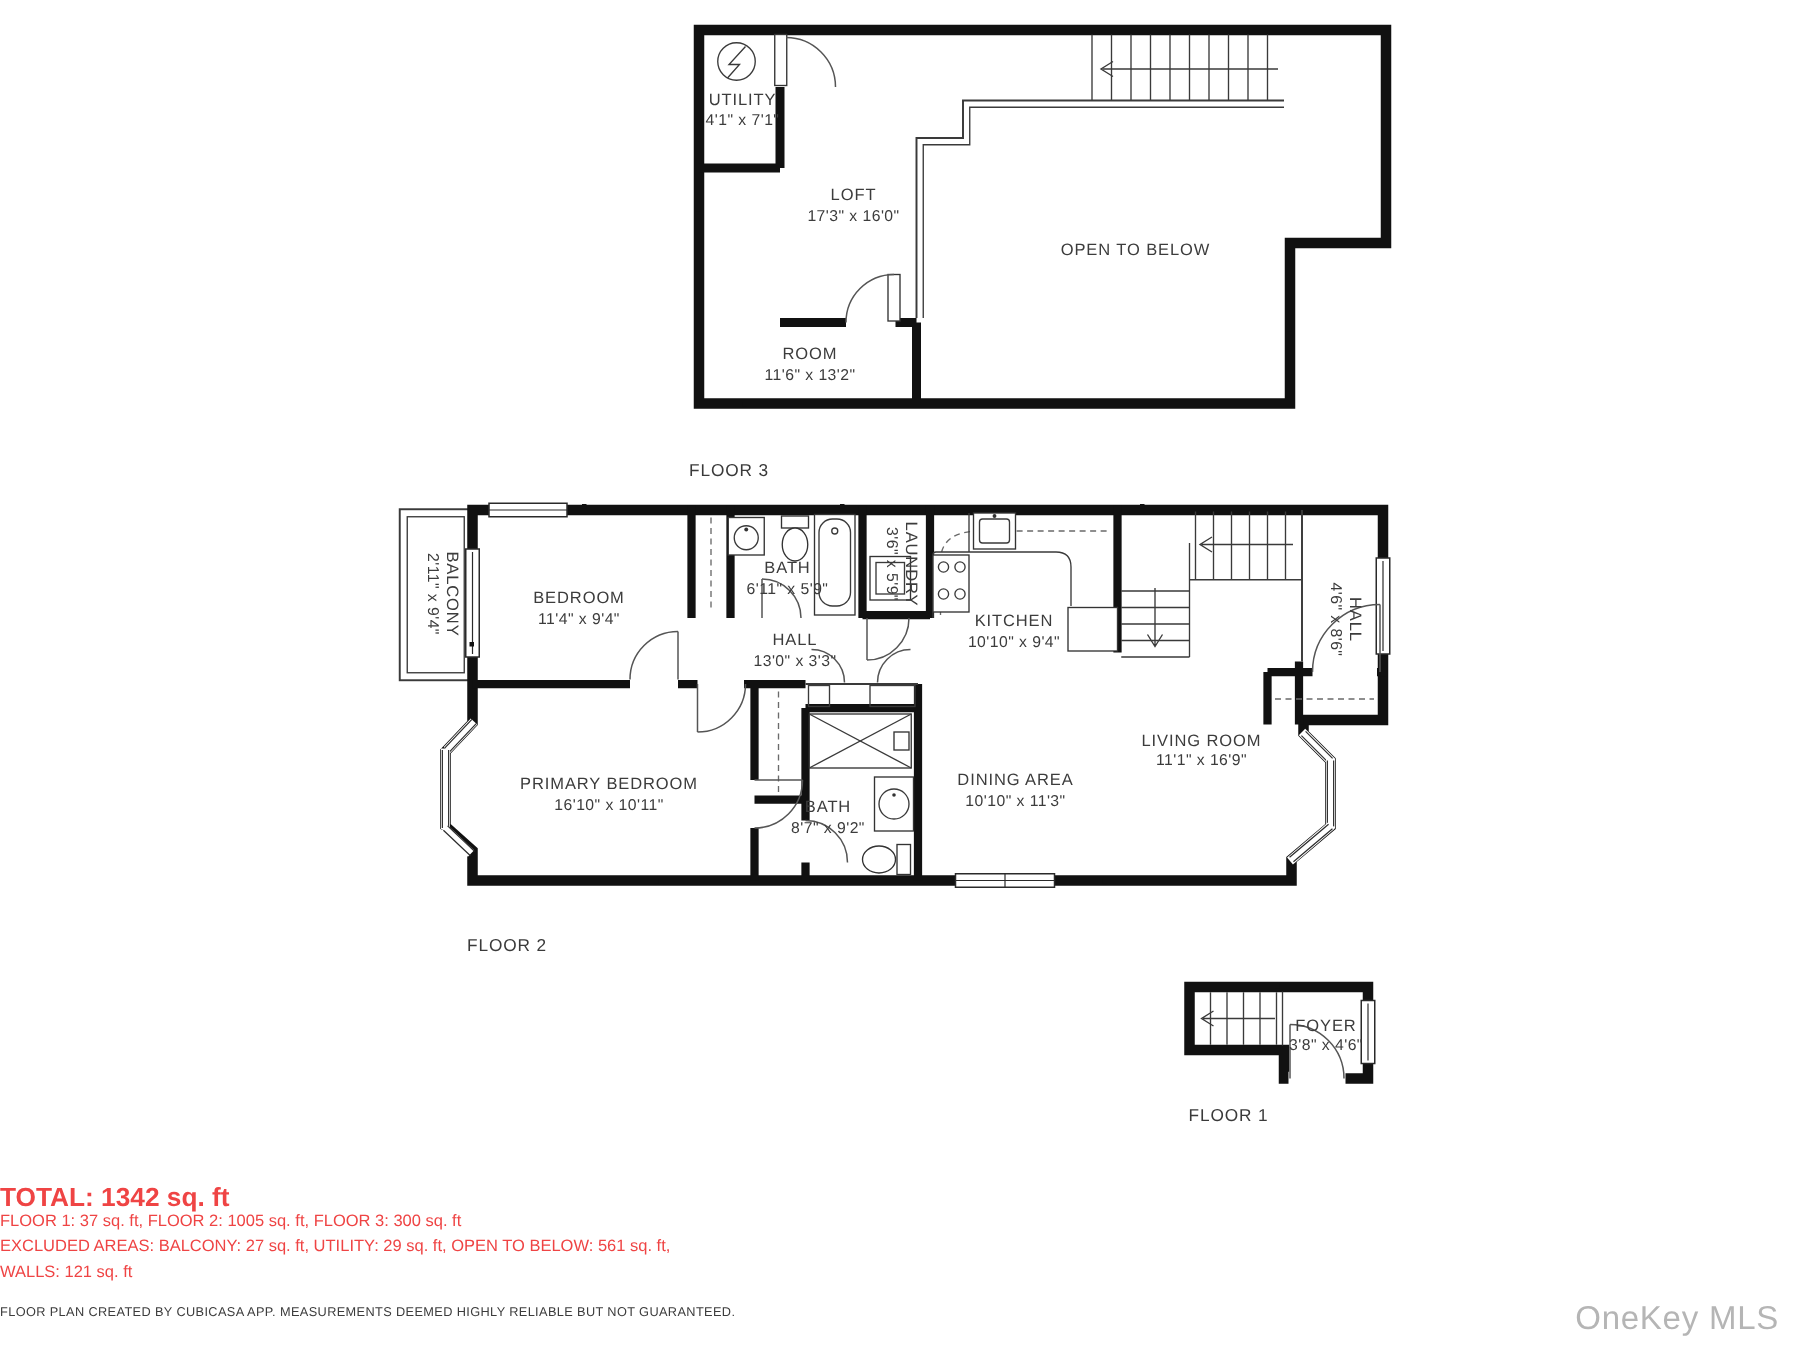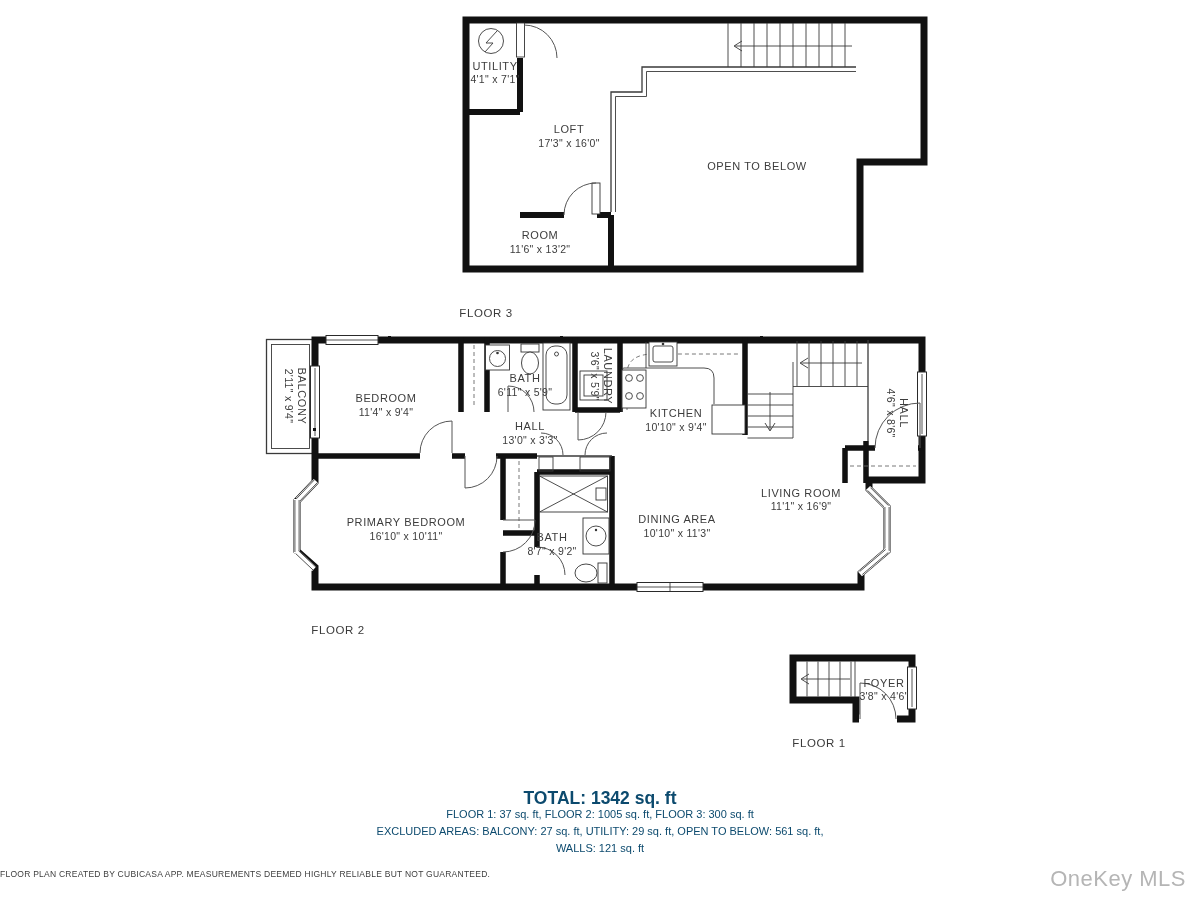--- a/index.html
+++ b/index.html
@@ -18,21 +18,21 @@
   .thin{stroke:#3a3a3a;stroke-width:.9;fill:none;}
   .thin2{stroke:#3a3a3a;stroke-width:1.3;fill:none;}
   .fix{stroke:#333;stroke-width:.9;fill:#fff;}
   .arc{stroke:#555;stroke-width:1;fill:none;}
   .dash{stroke:#6a6a6a;stroke-width:.9;fill:none;stroke-dasharray:4 3;}
   .winmask{fill:#fff;stroke:#2a2a2a;stroke-width:1;}
   .winline{stroke:#2a2a2a;stroke-width:.8;fill:none;}
   .whiteline{stroke:#fff;stroke-width:6;fill:none;}
   .marker{fill:#111;}
   
-  .summary{position:absolute;left:0;width:100%;text-align:center;color:#0c4a6e;}
+  .summary{position:absolute;left:0;width:100%;text-align:left;color:#ef4444;}
   .sum-total{top:788px;font-size:17.5px;font-weight:bold;}
   .sum-line{font-size:11px;}
   .sum-l1{top:808px;}
   .sum-l2{top:825px;}
   .sum-l3{top:842px;}
   .disclaimer{position:absolute;top:869px;left:0;width:100%;text-align:left;
               font-size:8.5px;letter-spacing:.25px;color:#3c3c3c;}
   .watermark{position:absolute;top:866px;right:14px;font-size:22px;color:#b5b5b5;
              letter-spacing:.5px;}
 </style>

